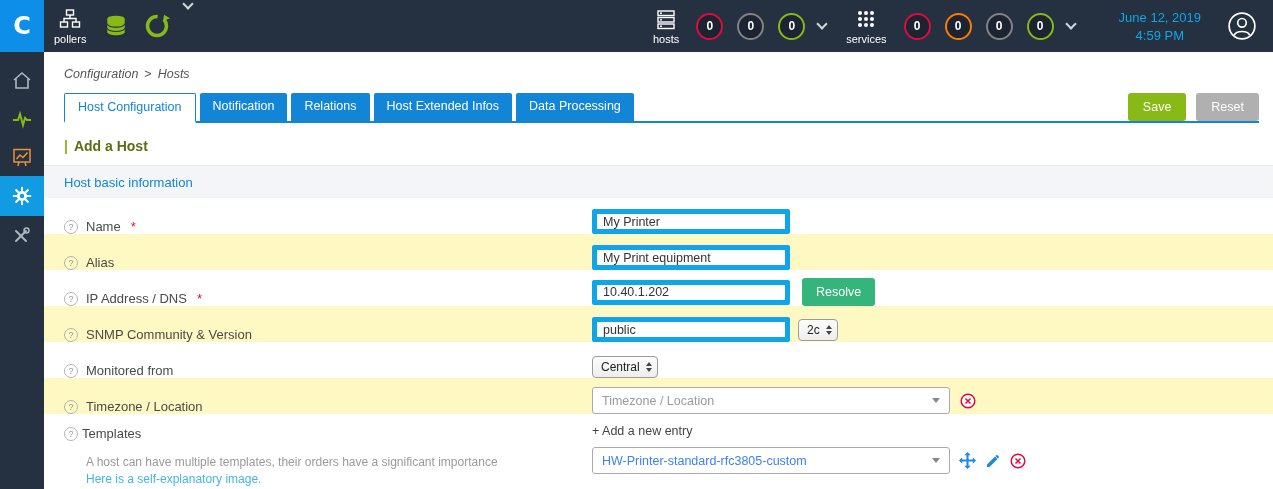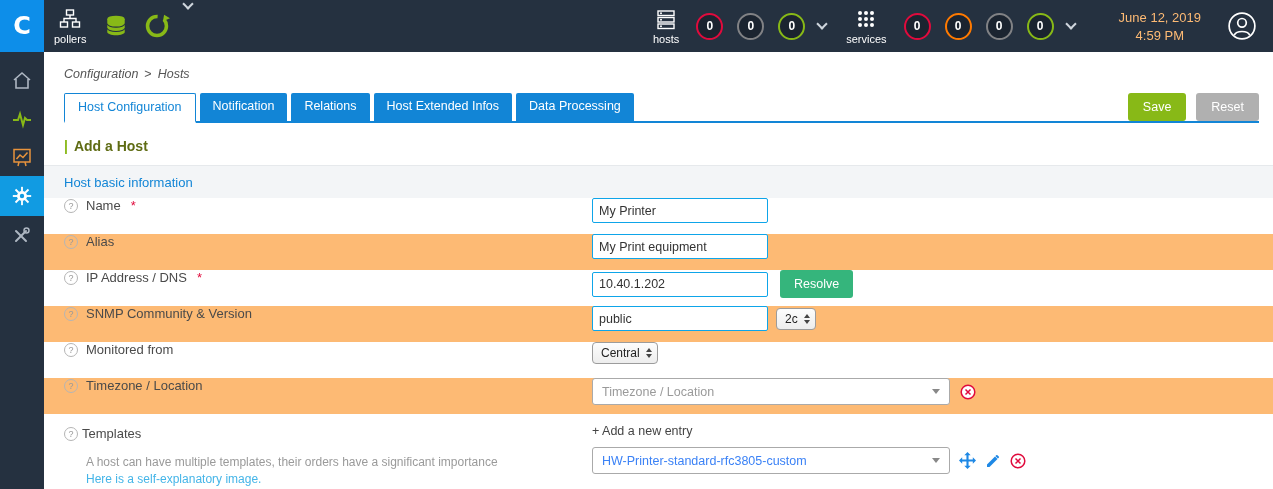--- a/index.html
+++ b/index.html
@@ -19,21 +19,21 @@
           transform:rotate(45deg); margin:0 10px 4px 6px; cursor:pointer; }
   .spacer { flex:1; }
   .badge { width:27px; height:27px; border-radius:50%; background:#1b2430; color:#fff;
            display:flex; align-items:center; justify-content:center; font-size:12px; font-weight:bold;
            border:2px solid #818285; margin:0 7px; cursor:pointer; }
   .b-red    { border-color:#e00b3d; }
   .b-orange { border-color:#ff7a00; }
   .b-gray   { border-color:#818285; }
   .b-green  { border-color:#88b917; }
   .counter-group { display:flex; align-items:center; }
-  .datetime { color:#fdba74; text-align:center; font-size:13px; margin:0 26px 0 34px;
+  .datetime { color:#0ea5e9; text-align:center; font-size:13px; margin:0 26px 0 34px;
               display:flex; flex-direction:column; justify-content:center; gap:3px; }
   .user { display:flex; align-items:center; margin-right:16px; cursor:pointer; }
 
   
   .layout { display:flex; height:437px; }
   .sidebar { width:44px; background:#253140; display:flex; flex-direction:column; padding-top:10px; }
   .side-item { height:38px; display:flex; align-items:center; justify-content:center; cursor:pointer; }
   .side-item.active { background:#119be2; height:40px; }
   .main { flex:1; background:#fff; }
 
@@ -54,32 +54,32 @@
   .btn-save  { background:#88b917; }
   .btn-reset { background:#b0b0b0; }
 
   
   .section-title { margin:15px 0 11px 20px; font-size:14px; font-weight:bold; color:#5f6c14; }
   .section-title .pipe { color:#88b917; margin-right:6px; }
   .subsection { background:#f3f5f7; border-top:1px solid #e6e9ec; height:33px; display:flex;
                 align-items:center; padding-left:20px; color:#1285d6; font-size:13px; }
 
   
-  .frow { display:flex; align-items:flex-start; min-height:36px; padding-left:20px; }
-  .frow.alt { background:#fdba74; }
+  .frow { display:flex; align-items:flex-end; min-height:36px; padding-left:20px; }
+  .frow.alt { background:#fef9c3; }
   .frow.top { align-items:flex-start; padding-top:8px; padding-bottom:8px; }
   .cell-label { width:528px; display:flex; align-items:center; gap:8px; flex-shrink:0; }
   .cell-ctrl  { display:flex; align-items:center; gap:8px; }
   .help-icon { width:14px; height:14px; border:1px solid #b5b5b5; color:#999; border-radius:50%;
                font-size:9px; display:inline-flex; align-items:center; justify-content:center;
                flex-shrink:0; cursor:pointer; }
   .help-icon::before { content:"?"; }
   .flabel { color:#4a4a4a; font-size:13px; }
   .req { color:#e00b3d; margin-left:2px; }
-  .tin { width:176px; height:25px; border:1px solid #0ea5e9; border-radius:2px; padding:0 6px;
+  .tin { width:198px; height:25px; border:5px solid #0ea5e9; border-radius:2px; padding:0 6px;
          font-size:12.5px; font-family:inherit; color:#333; background:#fff; }
   .btn-resolve { background:#35b57c; color:#fff; border:none; border-radius:3px; padding:7px 14px;
                  font-size:12.5px; font-family:inherit; margin-left:4px; cursor:pointer; }
   .sel { display:inline-flex; align-items:center; border:1px solid #9c9c9c; border-radius:4px;
          background:linear-gradient(#fdfdfd,#ededed); height:22px; padding:0 5px 0 8px;
          font-size:12px; color:#222; cursor:pointer; }
   .spin { display:flex; flex-direction:column; margin-left:6px; gap:2px; }
   .spin .up   { width:0; height:0; border-left:3.5px solid transparent; border-right:3.5px solid transparent; border-bottom:4px solid #444; }
   .spin .down { width:0; height:0; border-left:3.5px solid transparent; border-right:3.5px solid transparent; border-top:4px solid #444; }
   .s2 { width:358px; height:27px; border:1px solid #aaa; border-radius:3px; background:#fff;

